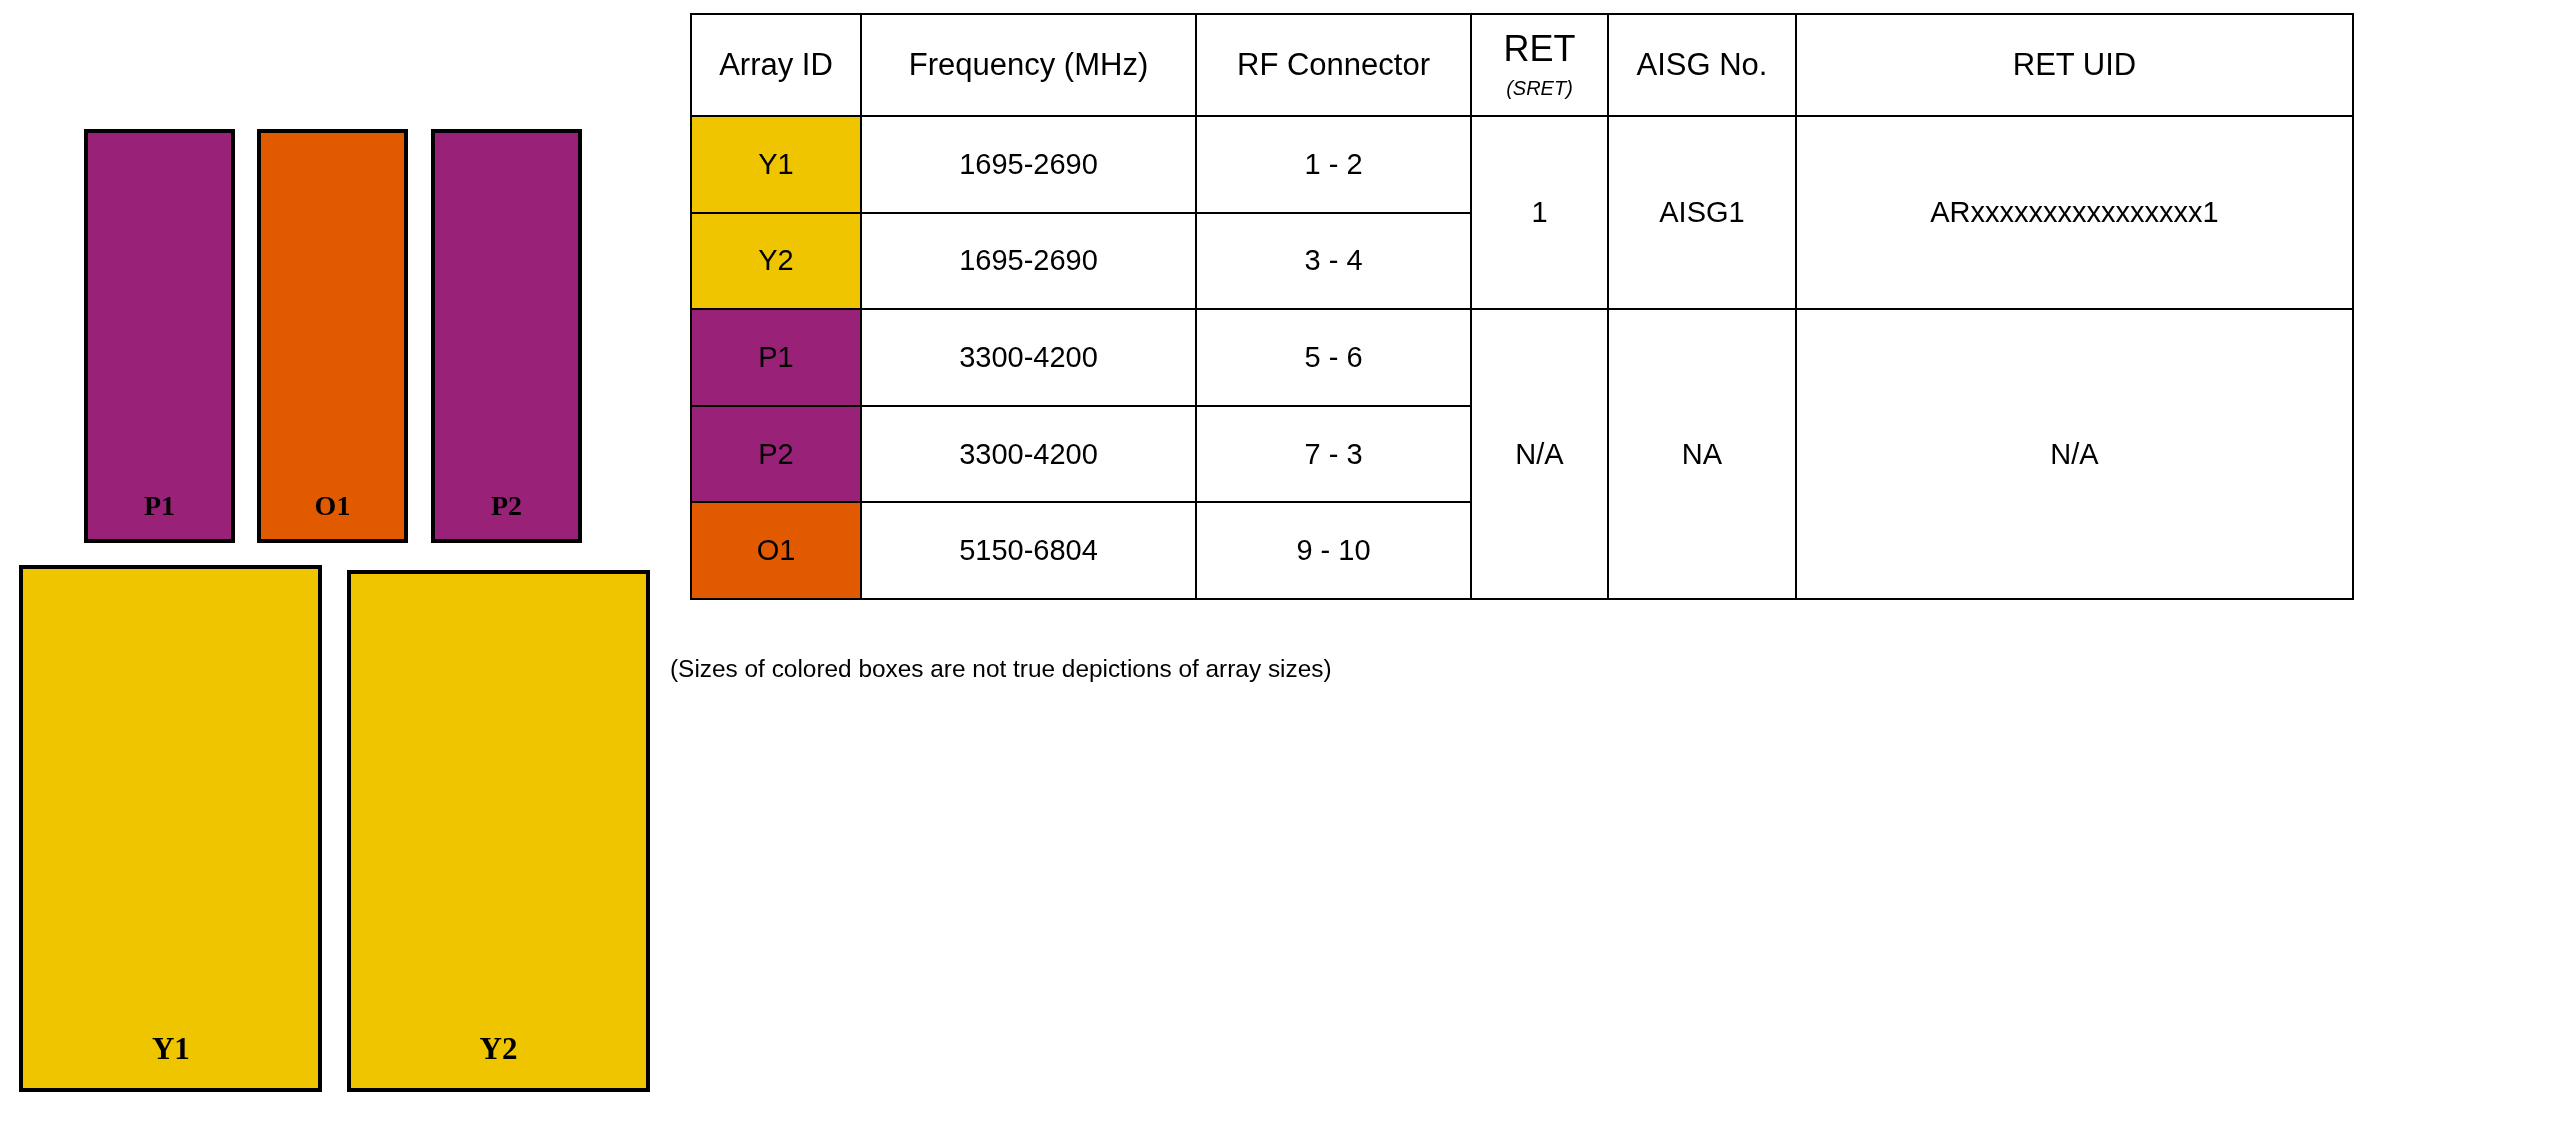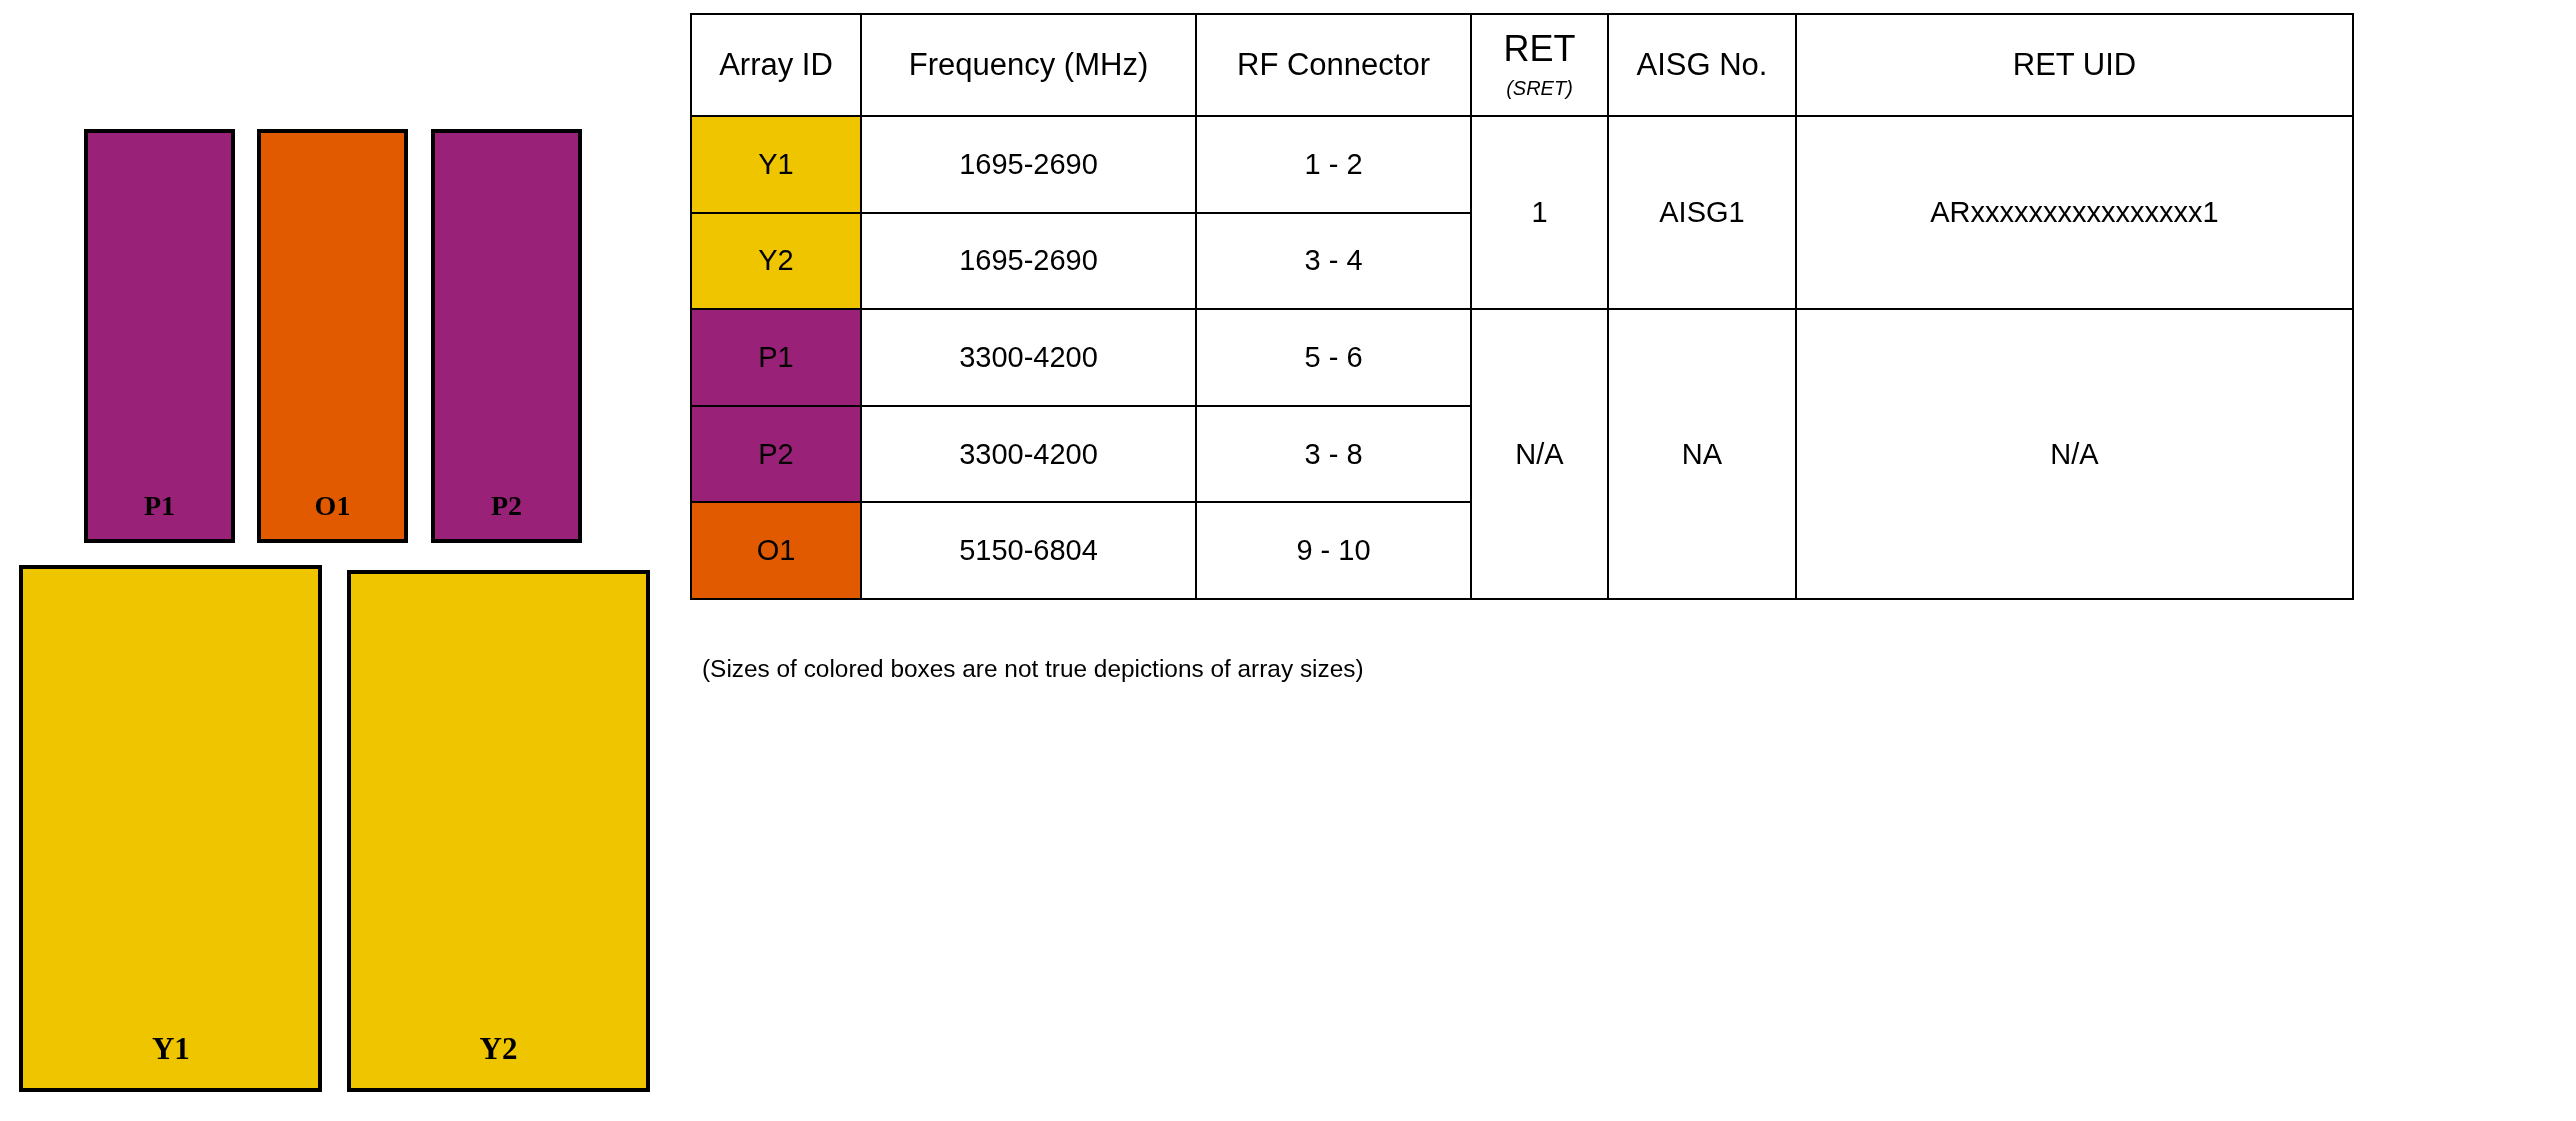--- a/index.html
+++ b/index.html
@@ -109,21 +109,21 @@
   }
   .cell-y1, .cell-y2 { background: #EFC500; }
   .cell-p1, .cell-p2 { background: #9A2178; }
   .cell-o1           { background: #E25A00; }
 
   .row-tall td { height: 66px; }
 
   
   #diagram-caption {
     position: absolute;
-    left: 702px;
+    left: 670px;
     top: 655px;
     font-size: 24.4px;
     color: #000000;
     font-family: "Liberation Sans", sans-serif;
     white-space: nowrap;
   }
 </style>
 </head>
 <body>
 
@@ -196,21 +196,21 @@
         <td>3300-4200</td>
         <td>5 - 6</td>
         <td rowspan="3">N/A</td>
         <td rowspan="3">NA</td>
         <td rowspan="3">N/A</td>
       </tr>
 
       <tr class="row-tall">
         <td class="array-id-cell cell-p2">P2</td>
         <td>3300-4200</td>
-        <td>3 - 8</td>
+        <td>7 - 3</td>
       </tr>
 
       <tr class="row-tall">
         <td class="array-id-cell cell-o1">O1</td>
         <td>5150-6804</td>
         <td>9 - 10</td>
       </tr>
 
     </tbody>
   </table>

